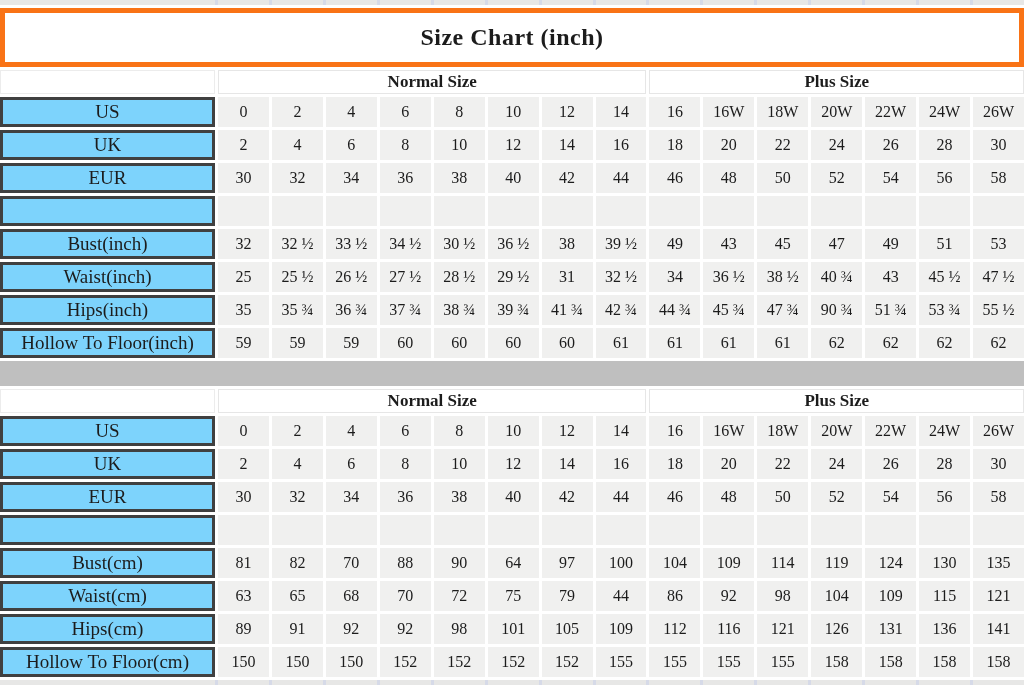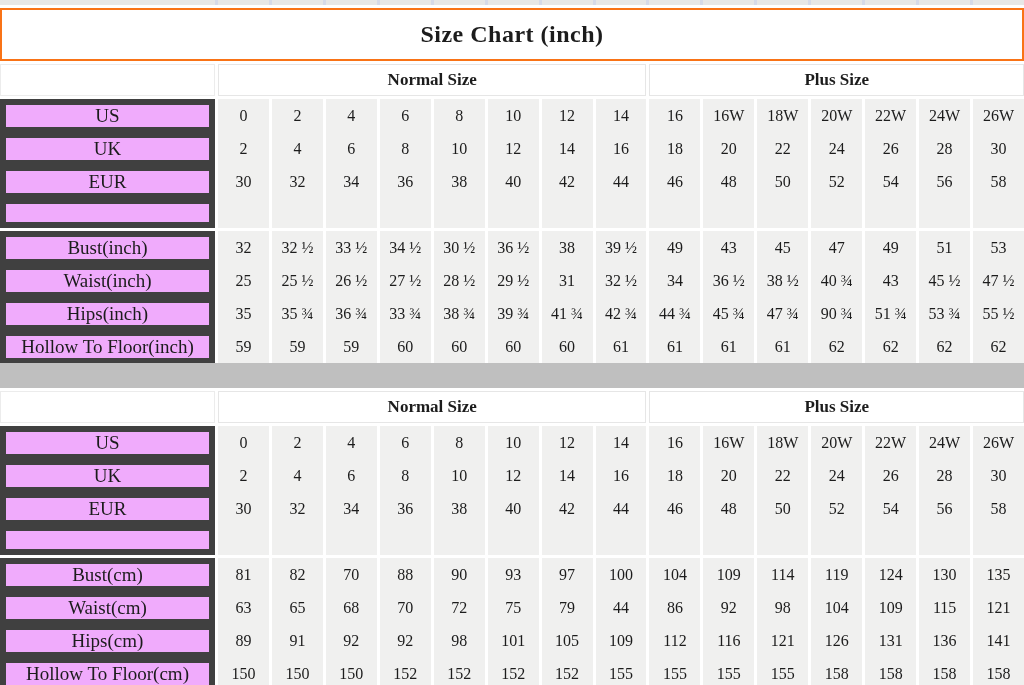--- a/index.html
+++ b/index.html
@@ -33,43 +33,43 @@
   .strip-cell { background: #e7e7e6; }
 
   .title-row {
     height: 49px;
     display: flex;
     align-items: center;
     justify-content: center;
     font-size: 24px;
     font-weight: 600;
     letter-spacing: 0.5px;
-    border: 2px solid #f97316;
-  }
-  .header-row { height: 32px; }
+    border: 5px solid #f97316;
+  }
+  .header-row { height: 24px; }
   .blank-cell {
     background: #ffffff;
     border: 1px solid #ececec;
   }
   .group-cell {
     background: #ffffff;
     border: 1px solid #e6e6e6;
     display: flex;
     align-items: center;
     justify-content: center;
     font-size: 17px;
     font-weight: 600;
   }
   .span-normal { grid-column: span 8; }
   .span-plus   { grid-column: span 7; }
 
   .data-row { height: 30px; }
   .label-cell {
-    background: #f0abfc;
-    border: 6px solid #404040;
+    background: #7dd3fc;
+    border: 3px solid #404040;
     display: flex;
     align-items: center;
     justify-content: center;
     font-size: 19px;
     white-space: nowrap;
   }
   .data-cell {
     background: #f0f0ef;
     display: flex;
     align-items: center;
@@ -222,21 +222,21 @@
             <div class="data-cell">40 ¾</div>
             <div class="data-cell">43</div>
             <div class="data-cell">45 ½</div>
             <div class="data-cell">47 ½</div>
           </div>
           <div class="grid-row data-row">
             <div class="label-cell">Hips(inch)</div>
             <div class="data-cell">35</div>
             <div class="data-cell">35 ¾</div>
             <div class="data-cell">36 ¾</div>
-            <div class="data-cell">33 ¾</div>
+            <div class="data-cell">37 ¾</div>
             <div class="data-cell">38 ¾</div>
             <div class="data-cell">39 ¾</div>
             <div class="data-cell">41 ¾</div>
             <div class="data-cell">42 ¾</div>
             <div class="data-cell">44 ¾</div>
             <div class="data-cell">45 ¾</div>
             <div class="data-cell">47 ¾</div>
             <div class="data-cell">90 ¾</div>
             <div class="data-cell">51 ¾</div>
             <div class="data-cell">53 ¾</div>
@@ -346,21 +346,21 @@
             <div class="data-cell"></div>
             <div class="data-cell"></div>
           </div>
           <div class="grid-row data-row">
             <div class="label-cell">Bust(cm)</div>
             <div class="data-cell">81</div>
             <div class="data-cell">82</div>
             <div class="data-cell">70</div>
             <div class="data-cell">88</div>
             <div class="data-cell">90</div>
-            <div class="data-cell">93</div>
+            <div class="data-cell">64</div>
             <div class="data-cell">97</div>
             <div class="data-cell">100</div>
             <div class="data-cell">104</div>
             <div class="data-cell">109</div>
             <div class="data-cell">114</div>
             <div class="data-cell">119</div>
             <div class="data-cell">124</div>
             <div class="data-cell">130</div>
             <div class="data-cell">135</div>
           </div>

